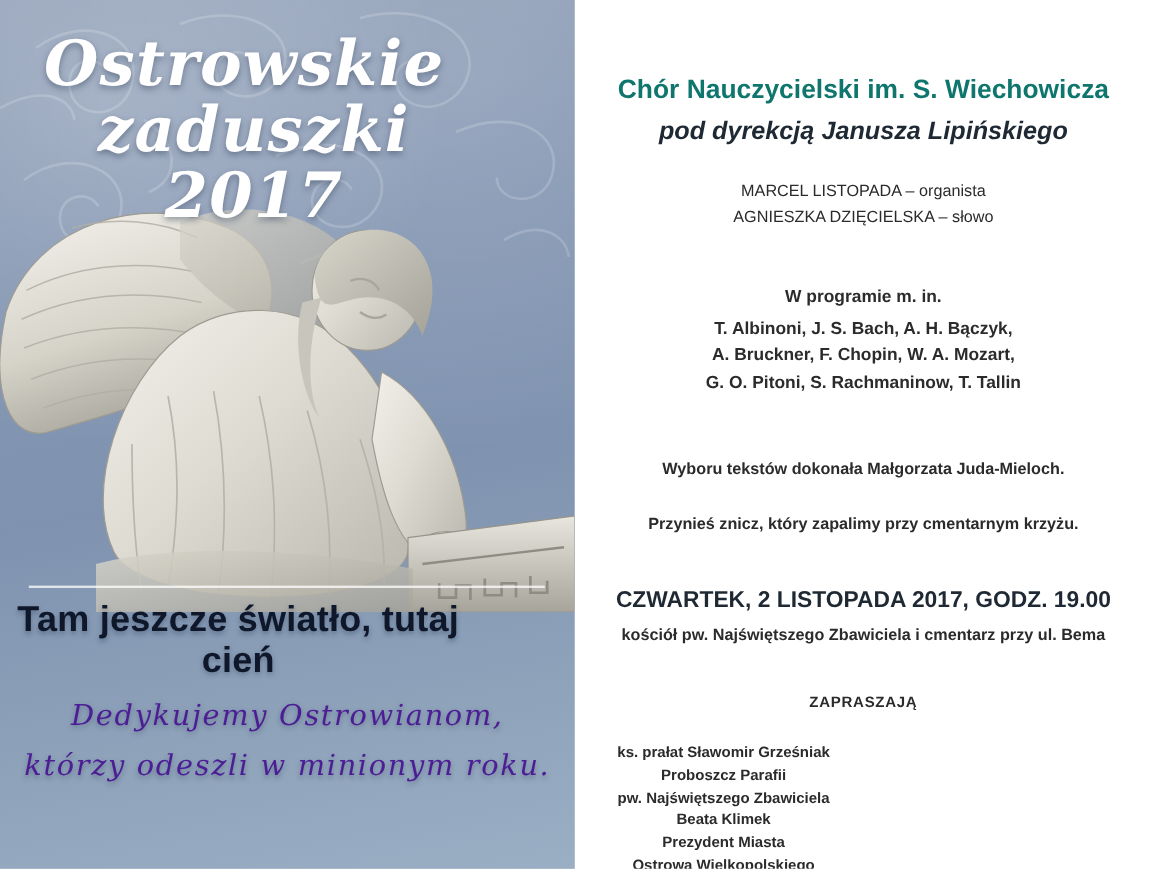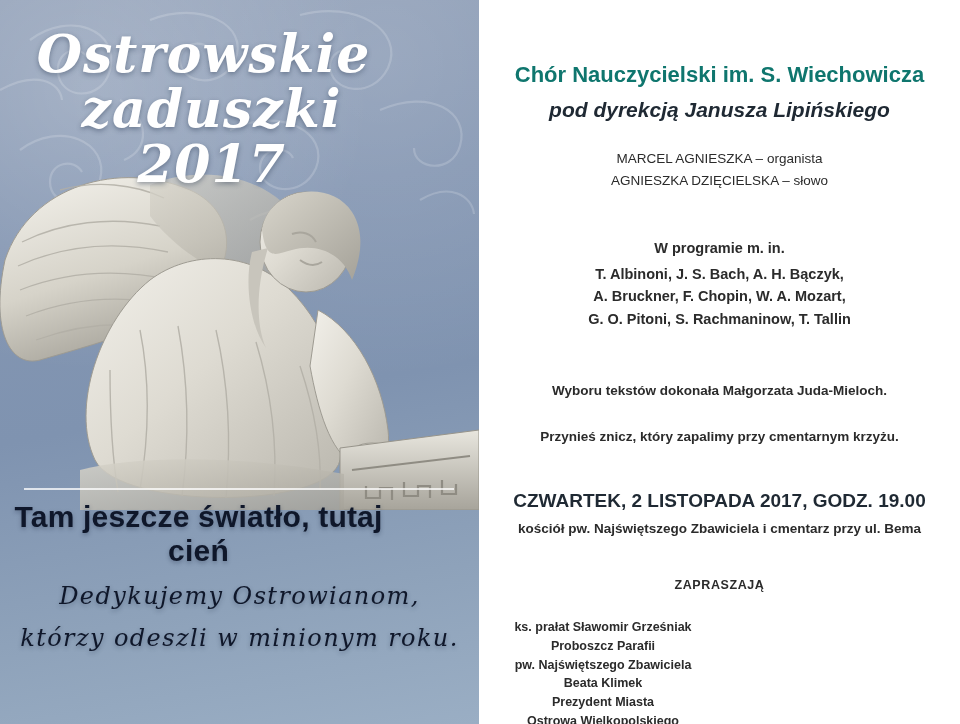--- a/index.html
+++ b/index.html
@@ -97,21 +97,21 @@
     letter-spacing: 0.2px;
     text-shadow: 0 2px 4px rgba(40,55,80,0.4);
     z-index: 5;
   }
   .dedication {
     position: absolute;
     left: 0;
     top: 575px;
     width: 479px;
     text-align: center;
-    color: #0f172a;
+    color: #4c1d95;
     font-family: "DejaVu Serif", serif;
     font-style: italic;
     font-size: 24px;
     line-height: 1.75;
     letter-spacing: 1.4px;
     text-shadow: 0 2px 4px rgba(40,55,80,0.38);
     z-index: 5;
   }
   .dedication div { white-space: nowrap; }
 
@@ -328,21 +328,21 @@
       <div>którzy odeszli w minionym roku.</div>
     </div>
   </div>
 
   <div class="right">
 
     <div class="choir-name r-center">Chór Nauczycielski im. S. Wiechowicza</div>
     <div class="conductor r-center">pod dyrekcją Janusza Lipińskiego</div>
 
     <div class="performers r-center">
-      <div>MARCEL AGNIESZKA – organista</div>
+      <div>MARCEL LISTOPADA – organista</div>
       <div>AGNIESZKA  DZIĘCIELSKA – słowo</div>
     </div>
 
     <div class="program-head r-center">W programie m. in.</div>
     <div class="program-list r-center">
       <div>T. Albinoni, J. S. Bach, A. H. Bączyk,</div>
       <div>A. Bruckner, F. Chopin, W. A. Mozart,</div>
       <div>G. O. Pitoni, S. Rachmaninow, T. Tallin</div>
     </div>
 

